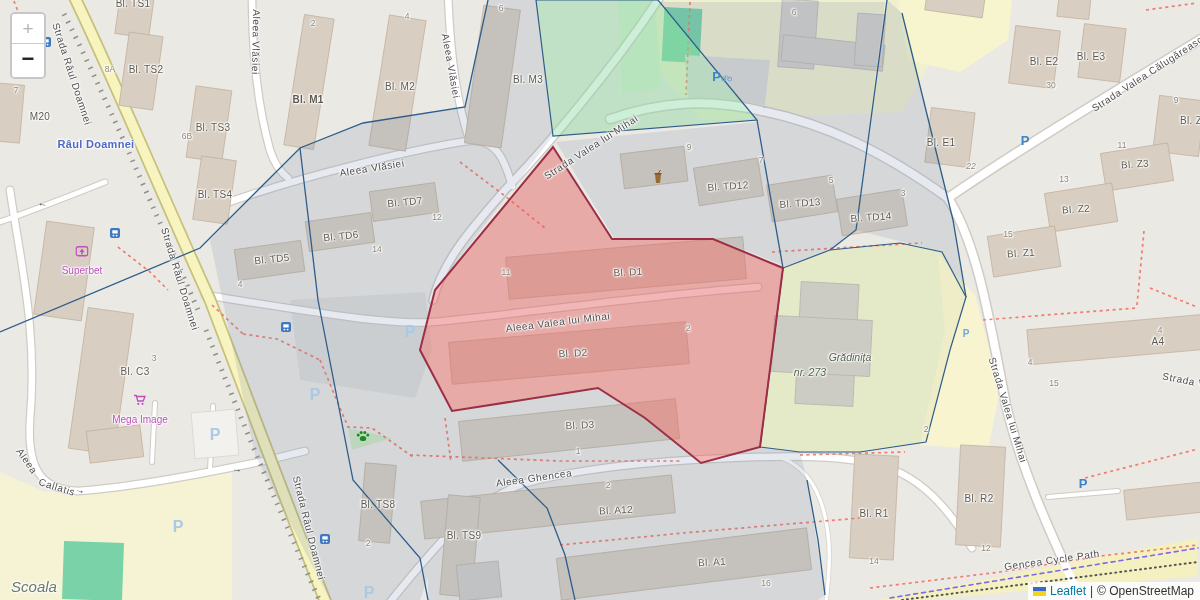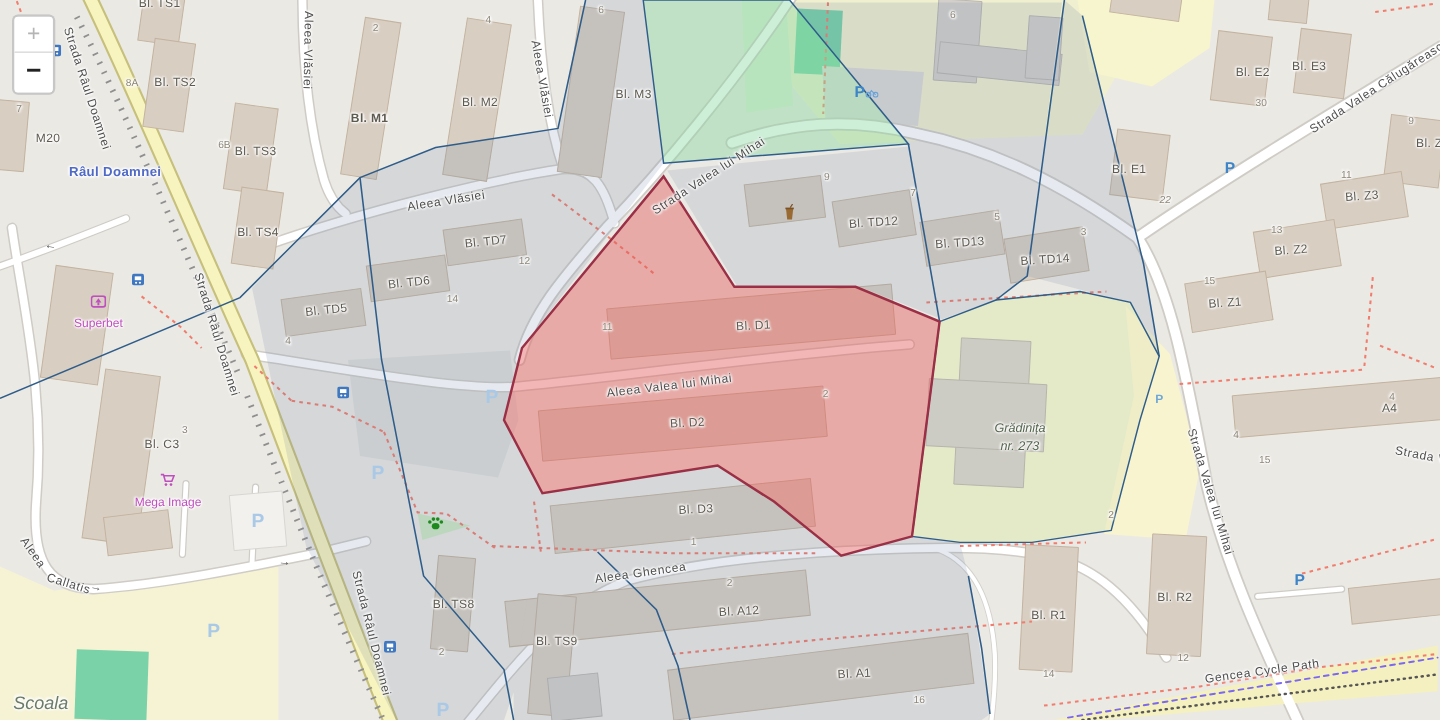--- a/index.html
+++ b/index.html
@@ -241,21 +241,21 @@
       <span class="lbl buildings" style="left: 573px; top: 353px; --r: -3deg;">Bl. D2</span>
       <span class="lbl buildings" style="left: 580px; top: 425px; --r: -3deg;">Bl. D3</span>
       <span class="lbl buildings" style="left: 616px; top: 510px; --r: -3deg;">Bl. A12</span>
       <span class="lbl buildings" style="left: 712px; top: 562px; --r: -3deg;">Bl. A1</span>
       <span class="lbl buildings" style="left: 874px; top: 513px; --r: 0deg;">Bl. R1</span>
       <span class="lbl buildings" style="left: 979px; top: 498px; --r: 0deg;">Bl. R2</span>
       <span class="lbl buildings" style="left: 378px; top: 504px; --r: 0deg;">Bl. TS8</span>
       <span class="lbl buildings" style="left: 464px; top: 535px; --r: 0deg;">Bl. TS9</span>
       <span class="lbl buildings" style="left: 113px; top: 371px; margin-left: 22px; --r: 0deg;">Bl. C3</span>
       <span class="lbl numbers" style="left: 110px; top: 69px; --r: 0deg;">8A</span>
-      <span class="lbl numbers" style="left: 187px; top: 120px; --r: 0deg;">6B</span>
+      <span class="lbl numbers" style="left: 187px; top: 136px; --r: 0deg;">6B</span>
       <span class="lbl numbers" style="left: 16px; top: 90px; --r: 0deg;">7</span>
       <span class="lbl numbers" style="left: 313px; top: 23px; --r: 0deg;">2</span>
       <span class="lbl numbers" style="left: 407px; top: 16px; --r: 0deg;">4</span>
       <span class="lbl numbers" style="left: 501px; top: 8px; --r: 0deg;">6</span>
       <span class="lbl numbers" style="left: 794px; top: 12px; --r: 0deg;">6</span>
       <span class="lbl numbers" style="left: 689px; top: 147px; --r: 0deg;">9</span>
       <span class="lbl numbers" style="left: 761px; top: 160px; --r: 0deg;">7</span>
       <span class="lbl numbers" style="left: 831px; top: 180px; --r: 0deg;">5</span>
       <span class="lbl numbers" style="left: 903px; top: 193px; --r: 0deg;">3</span>
       <span class="lbl numbers" style="left: 437px; top: 217px; --r: 0deg;">12</span>
@@ -266,31 +266,31 @@
       <span class="lbl numbers" style="left: 578px; top: 451px; --r: 0deg;">1</span>
       <span class="lbl numbers" style="left: 608px; top: 485px; --r: 0deg;">2</span>
       <span class="lbl numbers" style="left: 766px; top: 583px; --r: 0deg;">16</span>
       <span class="lbl numbers" style="left: 874px; top: 561px; --r: 0deg;">14</span>
       <span class="lbl numbers" style="left: 986px; top: 548px; --r: 0deg;">12</span>
       <span class="lbl numbers" style="left: 368px; top: 543px; --r: 0deg;">2</span>
       <span class="lbl numbers" style="left: 154px; top: 358px; --r: 0deg;">3</span>
       <span class="lbl numbers" style="left: 1051px; top: 85px; --r: 0deg;">30</span>
       <span class="lbl numbers" style="left: 971px; top: 166px; font-style: italic; --r: 0deg;">22</span>
       <span class="lbl numbers" style="left: 1122px; top: 145px; --r: 0deg;">11</span>
-      <span class="lbl numbers" style="left: 1064px; top: 191px; --r: 0deg;">13</span>
+      <span class="lbl numbers" style="left: 1064px; top: 179px; --r: 0deg;">13</span>
       <span class="lbl numbers" style="left: 1008px; top: 234px; --r: 0deg;">15</span>
       <span class="lbl numbers" style="left: 1176px; top: 100px; --r: 0deg;">9</span>
       <span class="lbl numbers" style="left: 1160px; top: 330px; --r: 0deg;">4</span>
       <span class="lbl numbers" style="left: 1030px; top: 362px; --r: 0deg;">4</span>
       <span class="lbl numbers" style="left: 1054px; top: 383px; --r: 0deg;">15</span>
       <span class="lbl numbers" style="left: 926px; top: 429px; --r: 0deg;">2</span>
       <span class="lbl pois" style="left: 82px; top: 270px; --r: 0deg;">Superbet</span>
       <span class="lbl pois" style="left: 140px; top: 419px; --r: 0deg;">Mega Image</span>
       <span class="lbl places" style="left: 850px; top: 357px; --r: 0deg;">Grădinița</span>
-      <span class="lbl places" style="left: 850px; top: 372px; --r: 0deg;">nr. 273</span>
+      <span class="lbl places" style="left: 810px; top: 372px; --r: 0deg;">nr. 273</span>
       <span class="lbl places big" style="left: 34px; top: 586px; --r: 0deg;">Scoala</span>
       <span class="lbl water" style="left: 96px; top: 144px; --r: 0deg;">Râul Doamnei</span>
       <span class="icn p-strong" style="left: 722px; top: 76px; --r: 0deg;">P<svg width="11" height="8" viewBox="0 0 11 8" style="vertical-align:-1px">
           <circle cx="2.5" cy="5.5" r="2" fill="none" stroke="#6aa4d8" stroke-width="1"></circle>
           <circle cx="8.5" cy="5.5" r="2" fill="none" stroke="#6aa4d8" stroke-width="1"></circle>
           <path d="M2.5,5.5 L5,2 L8.5,5.5" fill="none" stroke="#6aa4d8" stroke-width="1"></path>
         </svg></span>
       <span class="icn p-strong" style="left: 1025px; top: 140px; --r: 0deg;">P</span>
       <span class="icn p-light" style="left: 410px; top: 332px; --r: 0deg;">P</span>
       <span class="icn p-light" style="left: 315px; top: 395px; --r: 0deg;">P</span>
@@ -348,13 +348,22 @@
       <span class="icn arrow" style="left: 80px; top: 490px; --r: 14deg;">→</span>
       <span class="icn arrow" style="left: 237px; top: 469px; --r: 5deg;">→</span>
       <span class="icn arrow" style="left: 42px; top: 206px; --r: 190deg;">→</span>
     </div>
 
   <div class="zoomctl">
     <div class="zbtn zin">+</div>
     <div class="zbtn zout">−</div>
   </div>
 
+  <div class="attrib">
+    <span class="flag">
+        <span class="t"></span>
+        <span class="b"></span>
+      </span>
+    <a class="lf-link">Leaflet</a>
+    <span>|</span>
+    <a class="osm-link">© OpenStreetMap</a>
+  </div>
 </div>
 
 </body></html>

